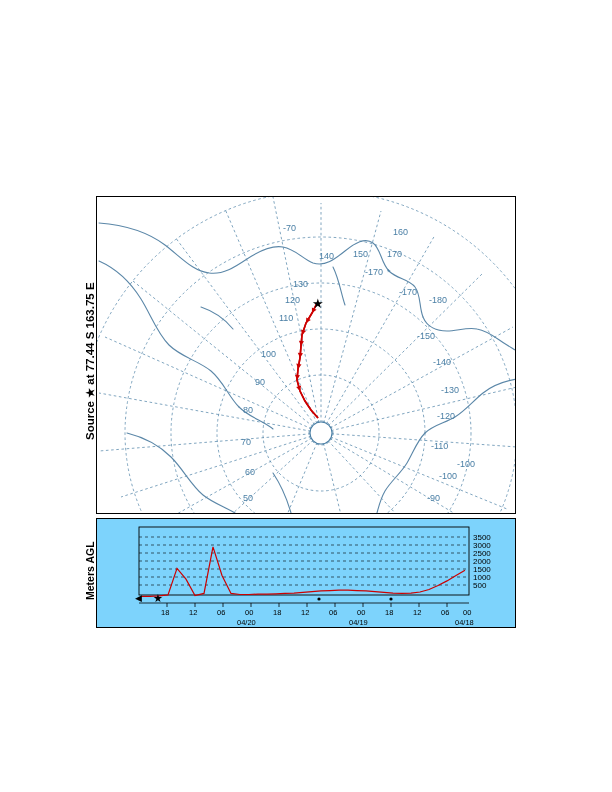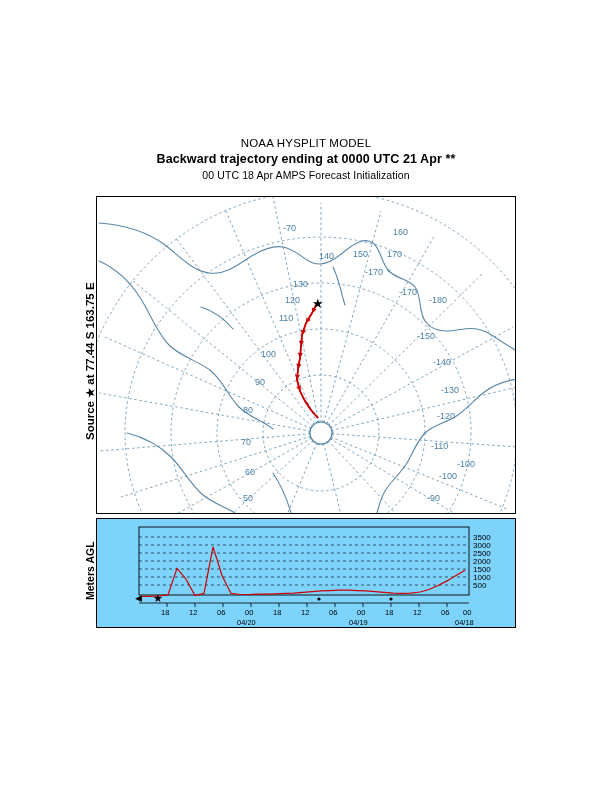--- a/index.html
+++ b/index.html
@@ -93,25 +93,20 @@
   #height-svg { display:block; }
   .axis-text {
     font-family: "Liberation Sans", sans-serif;
   }
 </style>
 </head>
 <body>
 
 <div class="page">
 
-  <div class="title-block">
-    <div class="title-line1">NOAA HYSPLIT MODEL</div>
-    <div class="title-line2">Backward trajectory ending at 0000 UTC 21 Apr **</div>
-    <div class="title-line3">00 UTC 18 Apr   AMPS  Forecast Initialization</div>
-  </div>
 
   <div class="side-label" id="source-label">
     <span>Source</span>
     <span class="star-inline">★</span>
     <span>at  77.44 S  163.75 E</span>
   </div>
   <div class="side-label" id="meters-label">Meters AGL</div>
 
   <div id="map-panel">
     <svg id="map-svg" width="420" height="318" viewBox="0 0 420 318" xmlns="http://www.w3.org/2000/svg">

